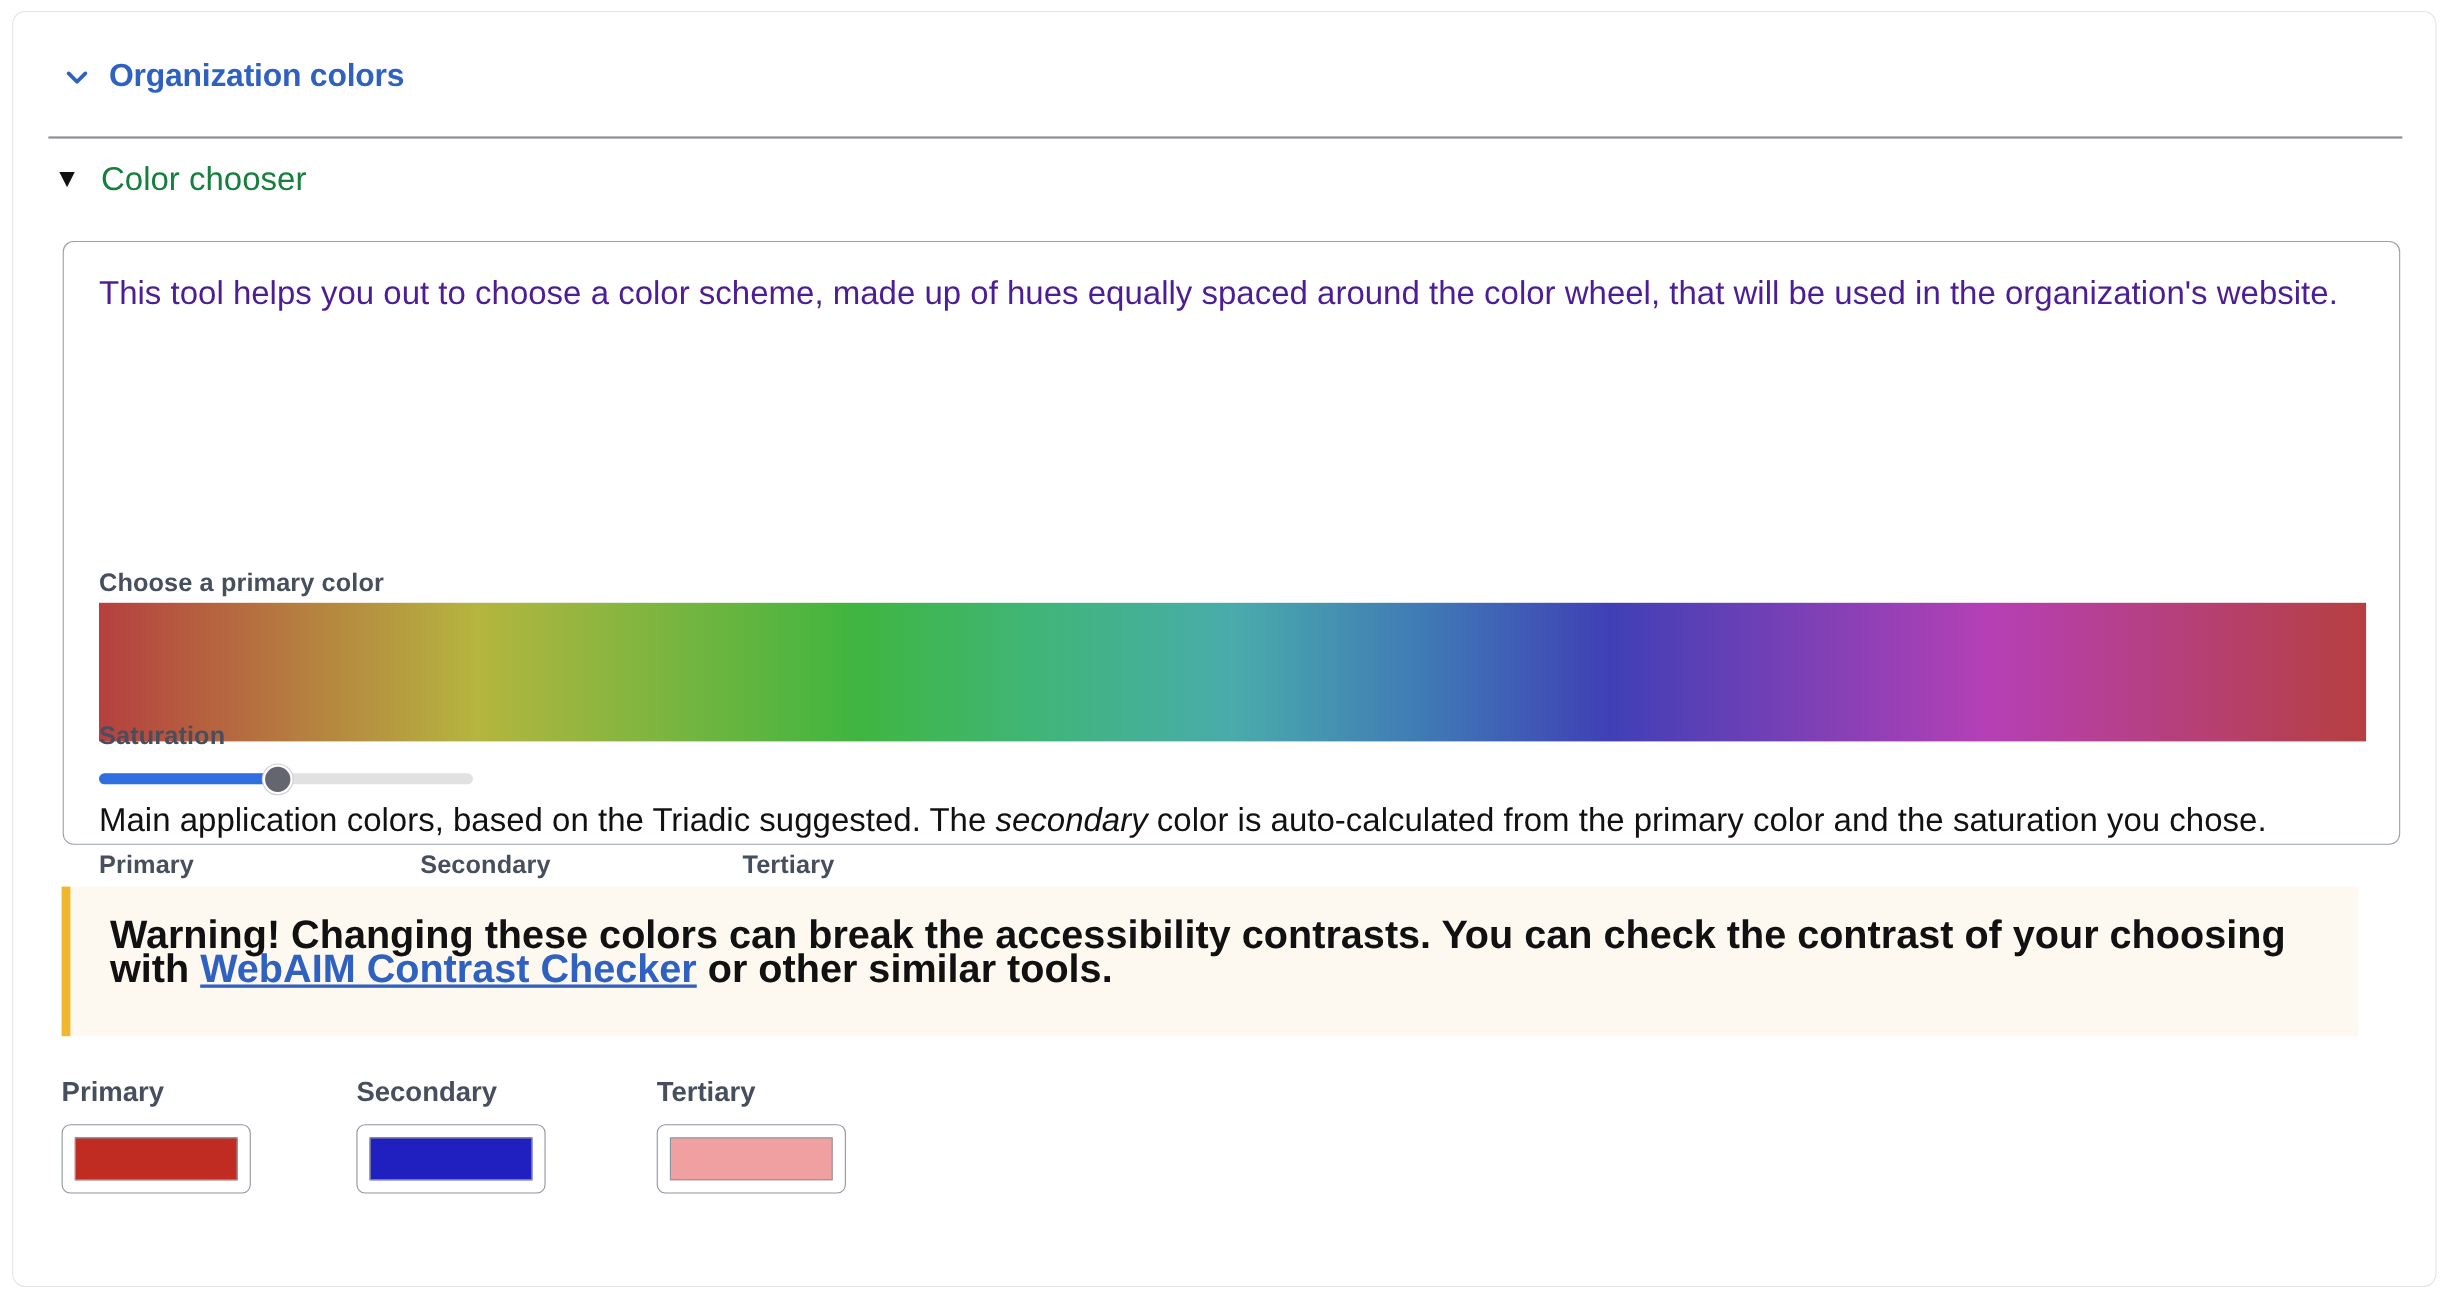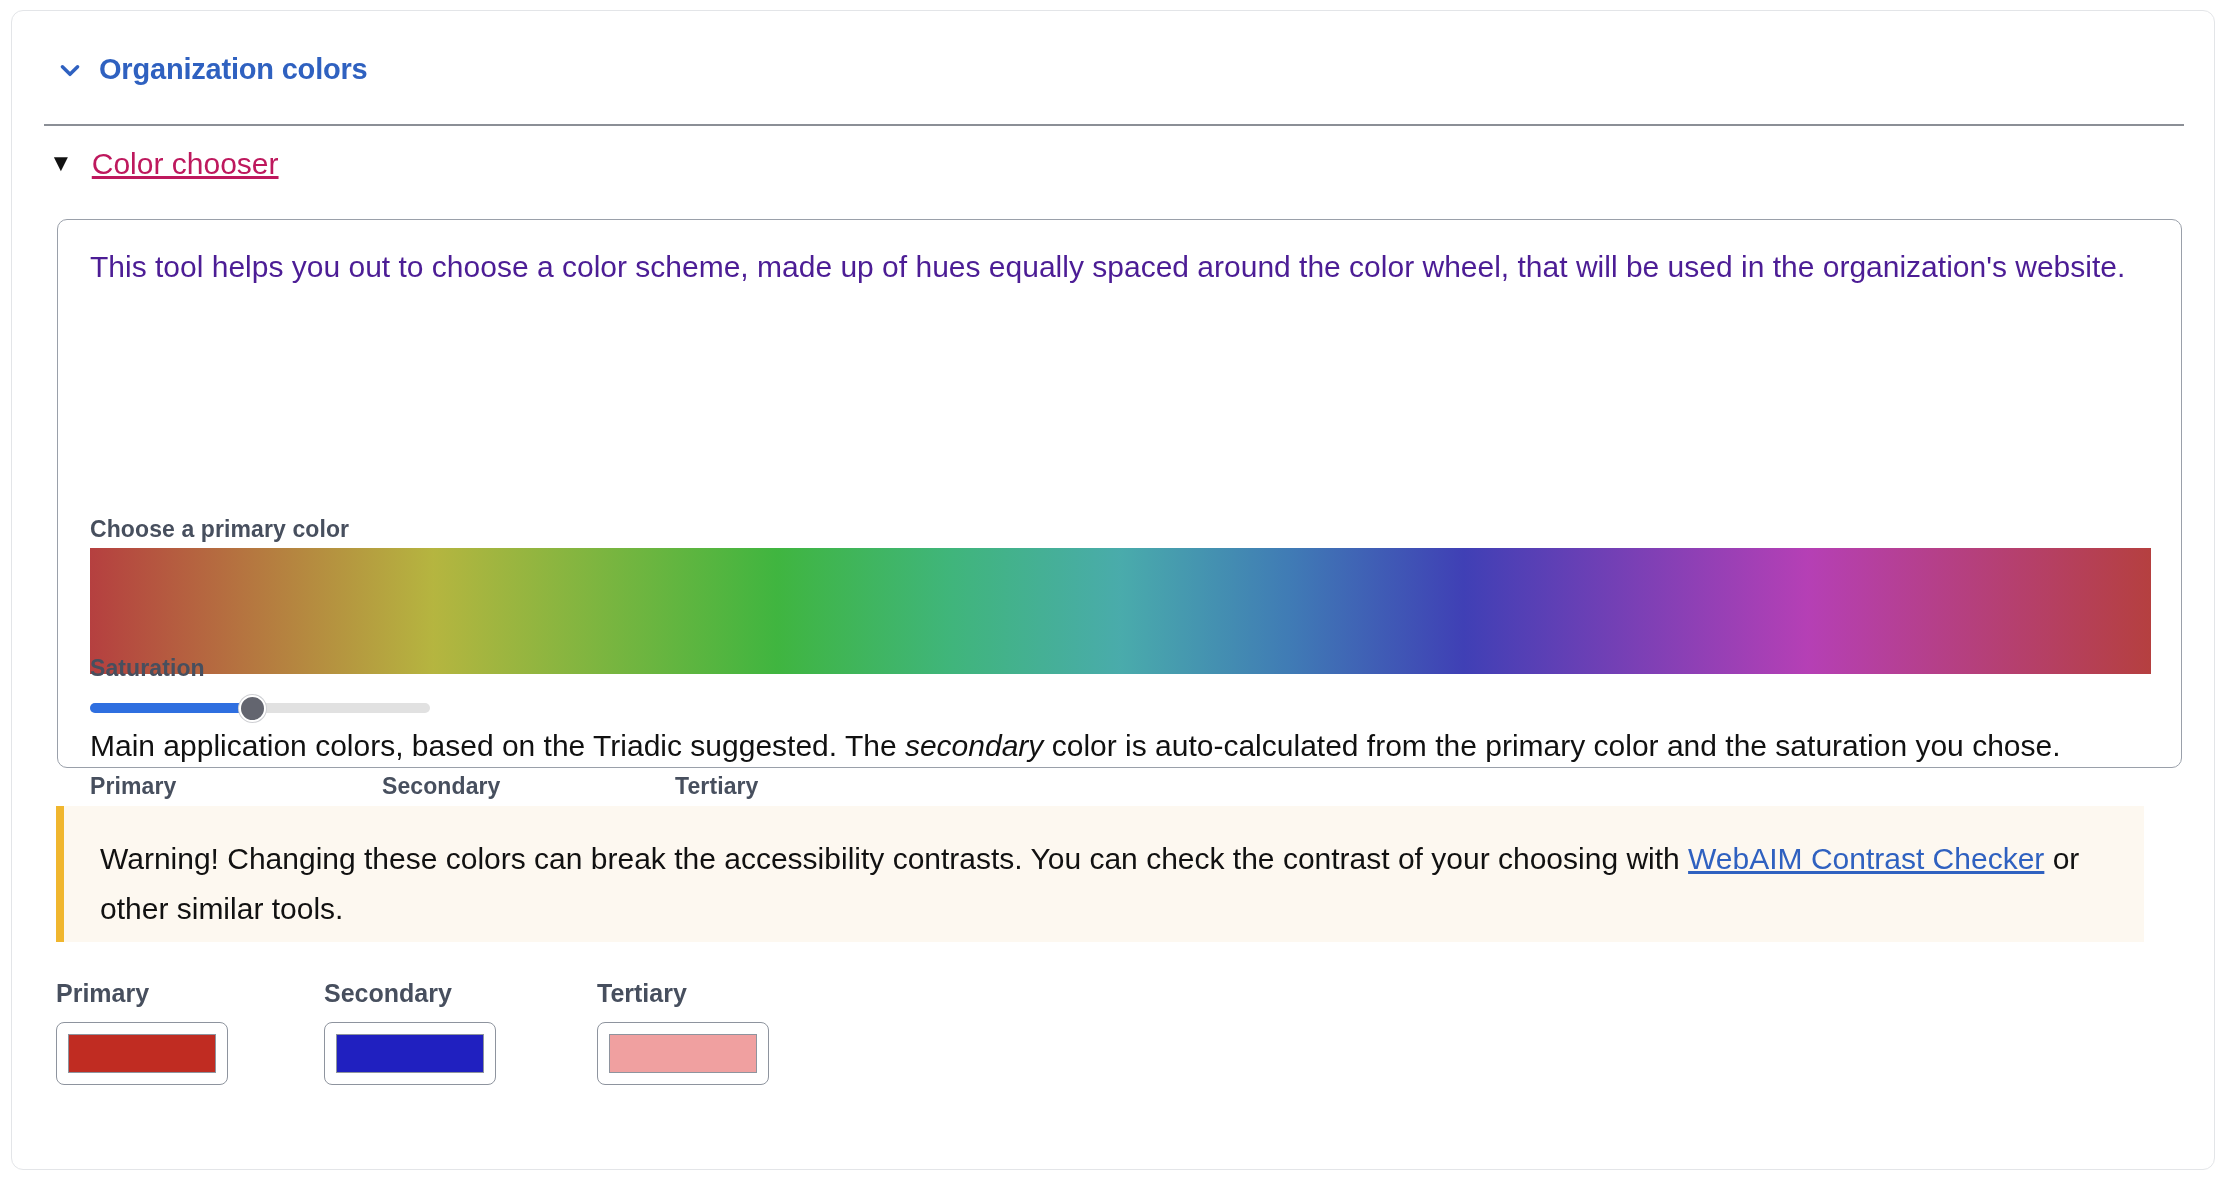--- a/index.html
+++ b/index.html
@@ -72,23 +72,22 @@
     cursor: pointer;
   }
   .tri {
     font-size: 24px;
     line-height: 1;
     color: #111111;
     transform: translateY(-1px);
   }
   .sub-title {
     font-size: 30px;
-    color: #be185d;
-    white-space: nowrap;
-    text-decoration: underline;
+    color: #15803d;
+    white-space: nowrap;
   }
 
   
   .chooser-panel {
     position: absolute;
     left: 45px;
     top: 208px;
     width: 2125px;
     height: 549px;
     border: 1px solid #9aa0aa;
@@ -247,23 +246,24 @@
     height: 136px;
     background: #fdf8f0;
     border-left: 8px solid #f0b62e;
     box-sizing: border-box;
   }
   .warning-text {
     position: absolute;
     left: 36px;
     top: 28px;
     width: 2020px;
-    font-size: 30px;
-    line-height: 50px;
+    font-size: 36px;
+    line-height: 31px;
     color: #111111;
+    font-weight: bold;
   }
   .warning-text a {
     color: #2f61c0;
     text-decoration: underline;
   }
 
   
   .color-inputs {
     position: absolute;
     left: 44px;

